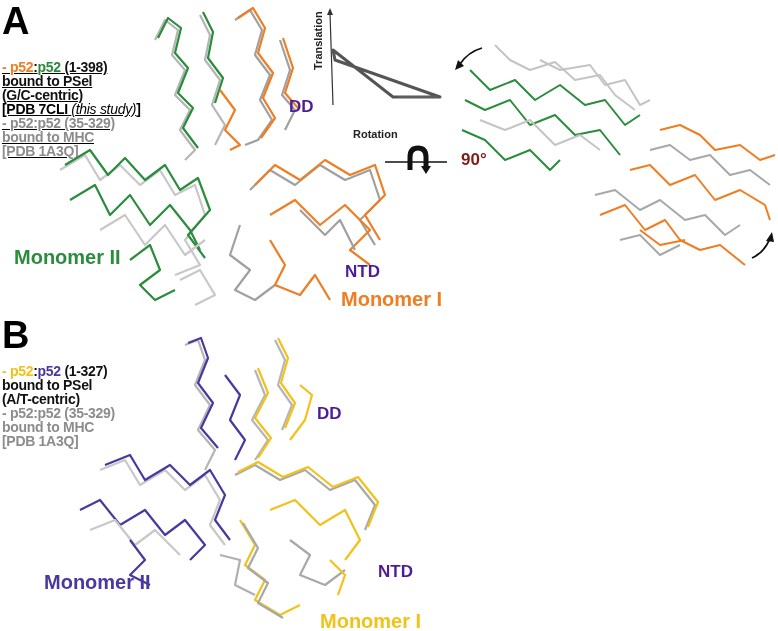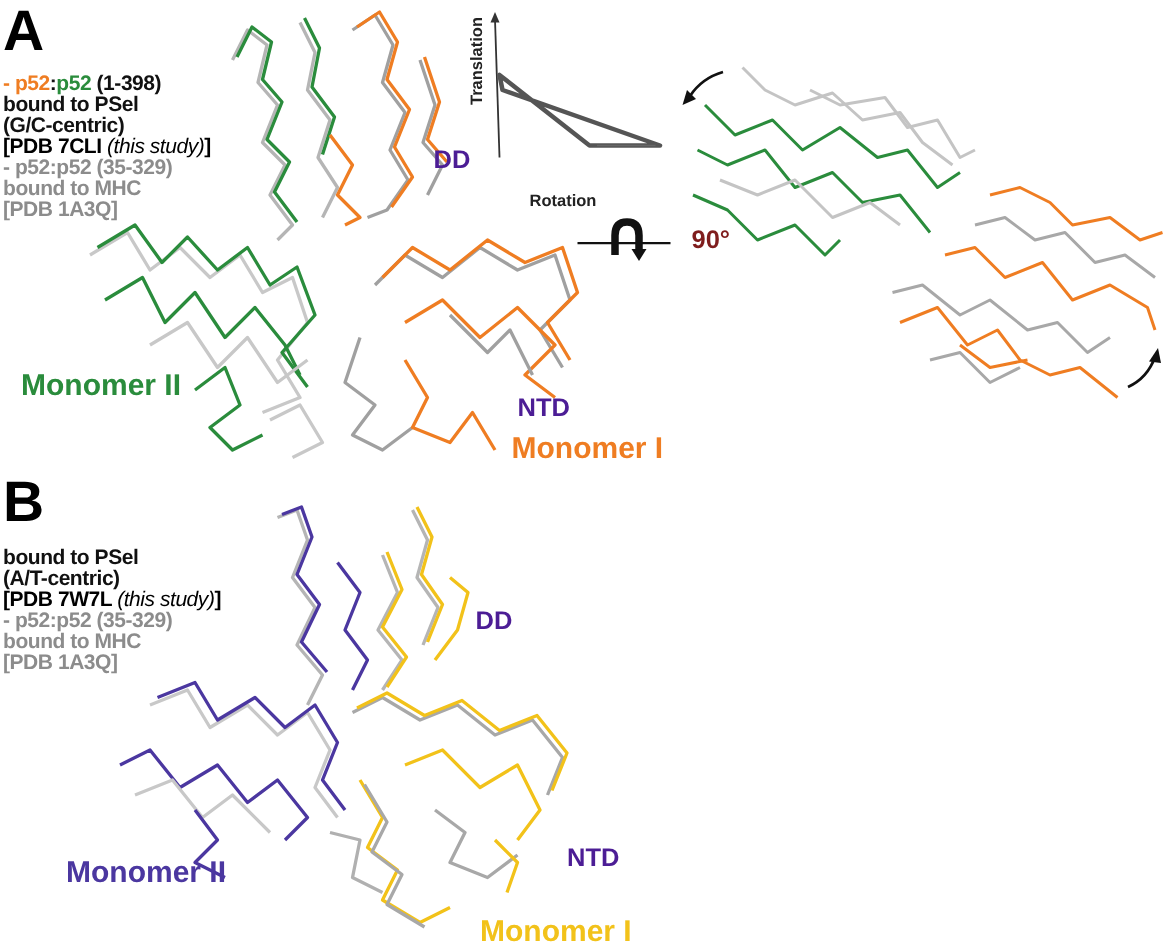--- a/index.html
+++ b/index.html
@@ -17,21 +17,21 @@
   .lbl-domain { font-size: 17px; color: #4c1d95; }
   .lbl-mono { font-size: 20px; }
   svg { position: absolute; overflow: visible; }
   .inset-text { font-size: 10px; color: #222; }
 </style>
 </head>
 <body>
 
 <div class="abs panel-letter" style="left:2px;top:2px;">A</div>
 
-<div class="abs legend" style="left:2px;top:48px;">
+<div class="abs legend" style="left:2px;top:60px;text-decoration:underline;">
   <div class="line">
     <span style="color:#ef7d22">- </span><span style="color:#ef7d22">p52</span><span class="black">:</span><span style="color:#2a8c3c">p52</span><span class="black"> (1-398)</span>
   </div>
   <div class="line black">bound to PSel</div>
   <div class="line black">(G/C-centric)</div>
   <div class="line blue">
     <span>[PDB 7CLI </span><i>(this study)</i><span>]</span>
   </div>
   <div class="line gray">- p52:p52 (35-329)</div>
   <div class="line gray">bound to MHC</div>
@@ -109,25 +109,25 @@
     <polyline stroke="#a8a8a8" points="620,240 640,235 660,255 680,245"></polyline>
     <polyline stroke="#ef7d22" points="640,230 660,245 685,240"></polyline>
     <path d="M752,258 Q765,252 770,238" stroke="#111" stroke-width="1.8"></path>
     <polygon points="772,232 766,241 774,242" fill="#111"></polygon>
   </g>
 </svg>
 
 <div class="abs panel-letter" style="left:2px;top:316px;">B</div>
 
 <div class="abs legend" style="left:2px;top:364px;">
+  <div class="line">
+    <span style="color:#f2c21a">- </span><span style="color:#f2c21a">p52</span><span class="black">:</span><span style="color:#4b37a0">p52</span><span class="black"> (1-327)</span>
+  </div>
   <div class="line black">bound to PSel</div>
   <div class="line black">(A/T-centric)</div>
-  <div class="line blue">
-    <span>[PDB 7W7L </span><i>(this study)</i><span>]</span>
-  </div>
   <div class="line gray">- p52:p52 (35-329)</div>
   <div class="line gray">bound to MHC</div>
   <div class="line gray">[PDB 1A3Q]</div>
 </div>
 
 <svg width="778" height="631" style="left:0;top:0;">
   <g fill="none" stroke-width="2.2" stroke-linejoin="round">
 
     <polyline stroke="#b5b5b5" points="185,345 198,340 205,360 195,385 210,405 198,430 215,450 205,470"></polyline>
     <polyline stroke="#4b37a0" points="188,343 201,338 208,358 198,383 213,403 201,428 218,448"></polyline>

